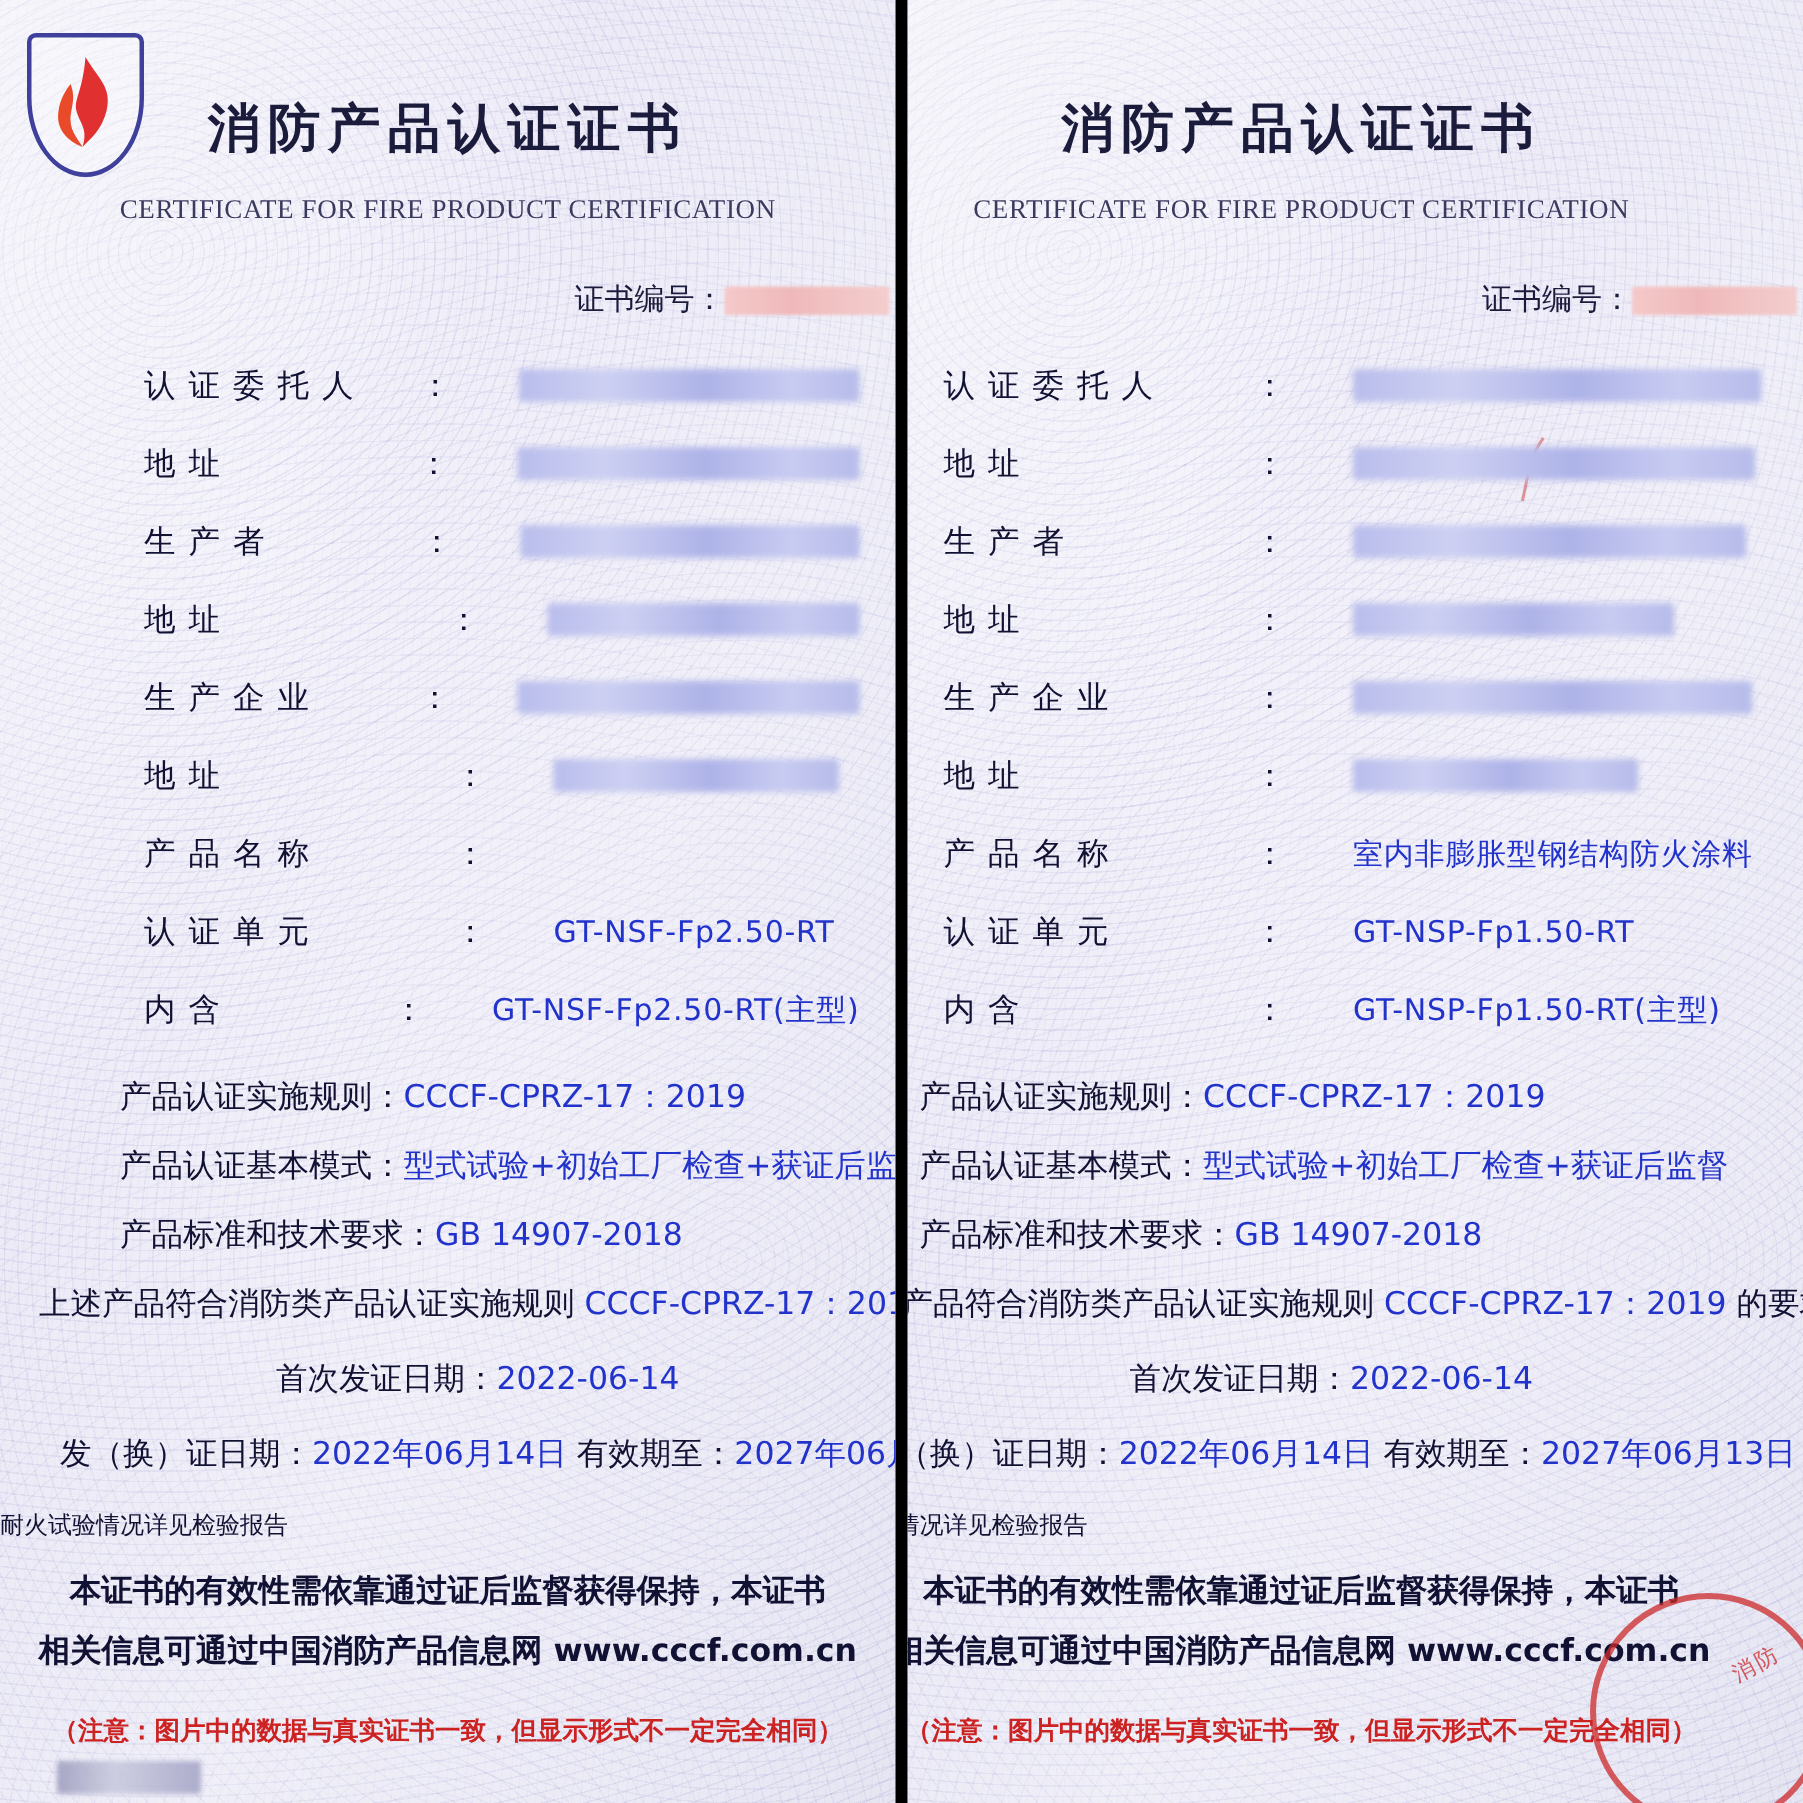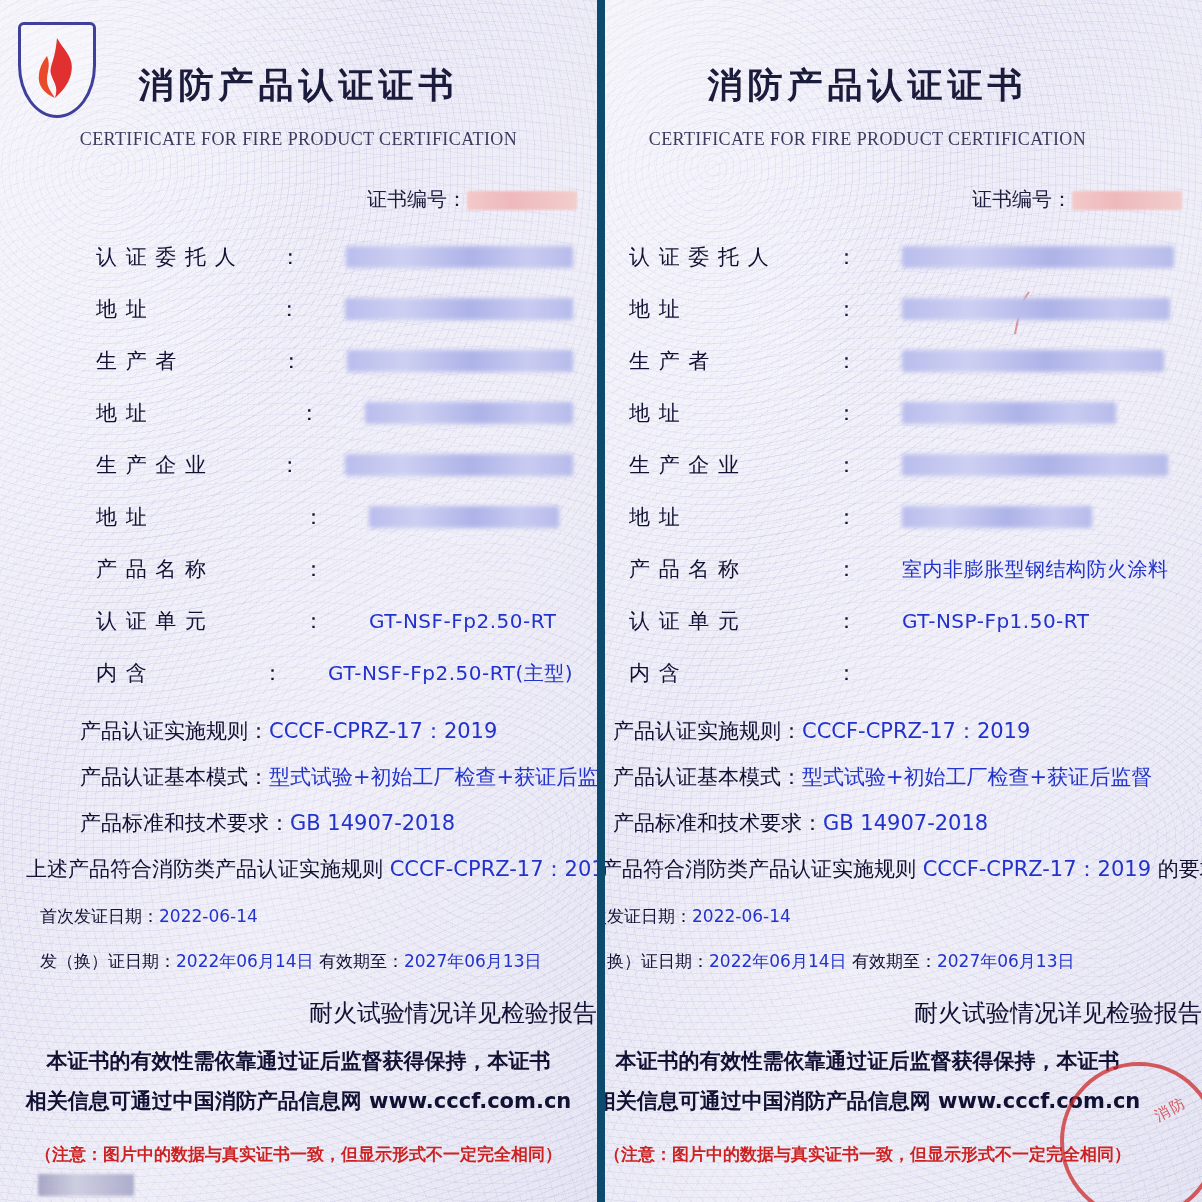--- a/index.html
+++ b/index.html
@@ -10,21 +10,21 @@
   body {
     width: 1202px;
     height: 1202px;
     font-family: "Liberation Sans", sans-serif;
     overflow: hidden;
   }
   .page {
     position: relative;
     width: 1202px;
     height: 1202px;
-    background: #0c4a6e;
+    background: #000000;
     display: flex;
     gap: 8px;
   }
 
   
   .cert {
     position: relative;
     overflow: hidden;
     background:
       radial-gradient(ellipse at 30% 30%, #f3f2fa 0%, #eceaf6 45%, #e6e6f3 100%);
@@ -97,21 +97,21 @@
     font-family: Liberation Serif, serif;
     font-size: 18px;
     letter-spacing: 0.4px;
     color: #3a3a5e;
     padding-top: 20px;
     white-space: nowrap;
   }
 
   .certno-row {
     margin-top: 36px;
-    padding-right: 20px;
+    padding-right: 4px;
     text-align: right;
     font-family: "DejaVu Sans", sans-serif;
     font-size: 20px;
     color: #1b1b3c;
     white-space: nowrap;
   }
   .redact-red {
     display: inline-block;
     vertical-align: middle;
     width: 110px;
@@ -174,33 +174,33 @@
     font-family: "DejaVu Sans", sans-serif;
     font-size: 21px;
     color: #111133;
     white-space: nowrap;
   }
   .para .blue { color: #2233cc; margin-top: 40px; }
   .center { text-align: center; }
 
   .dates {
     margin-top: 22px;
-    text-align: left;
-    font-family: "DejaVu Sans", sans-serif;
-    font-size: 17px;
+    text-align: center;
+    font-family: "DejaVu Sans", sans-serif;
+    font-size: 21px;
     color: #111133;
     white-space: nowrap;
   }
   .dates .blue { color: #2233cc; }
 
   .note {
     margin-top: 24px;
-    text-align: right;
-    font-family: "DejaVu Sans", sans-serif;
-    font-size: 24px;
+    text-align: left;
+    font-family: "DejaVu Sans", sans-serif;
+    font-size: 16px;
     color: #111133;
     white-space: nowrap;
   }
   .bold-line {
     margin-top: 18px;
     text-align: center;
     font-family: "DejaVu Sans", sans-serif;
     font-size: 21px;
     font-weight: bold;
     color: #111133;
@@ -429,20 +429,21 @@
           <span class="val">室内非膨胀型钢结构防火涂料</span>
         </div>
         <div class="row">
           <span class="lab">认 证 单 元</span>
           <span class="colon">：</span>
           <span class="val">GT-NSP-Fp1.50-RT</span>
         </div>
         <div class="row">
           <span class="lab">内            含</span>
           <span class="colon">：</span>
+          <span class="val">GT-NSP-Fp1.50-RT(主型)</span>
         </div>
       </div>
 
       <div class="para">
         <span>产品认证实施规则</span><span>：</span><span class="blue">CCCF-CPRZ-17：2019</span>
       </div>
       <div class="para">
         <span>产品认证基本模式</span><span>：</span><span class="blue">型式试验+初始工厂检查+获证后监督</span>
       </div>
       <div class="para">

